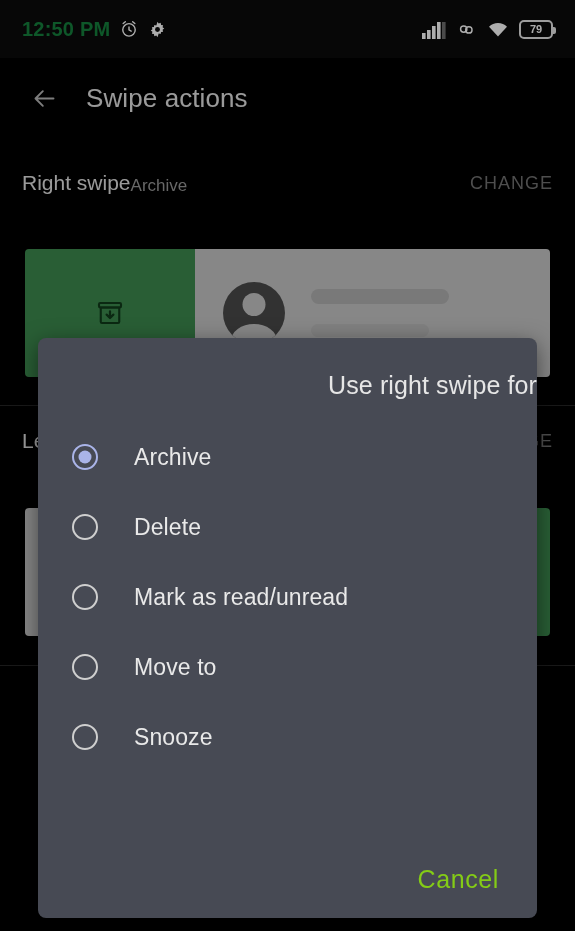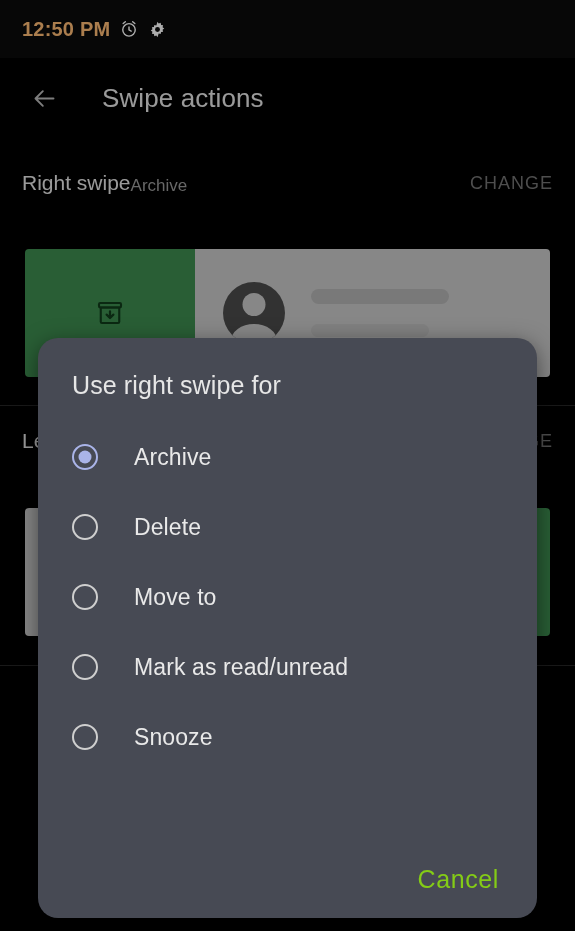--- a/index.html
+++ b/index.html
@@ -28,21 +28,21 @@
     justify-content: space-between;
     padding: 0 22px;
     box-sizing: border-box;
   }
   .status-left {
     display: flex;
     align-items: center;
     gap: 9px;
   }
   .status-clock {
-    color: #fdba74;
+    color: #15803d;
     font-size: 20px;
     font-weight: bold;
     letter-spacing: 0.2px;
   }
   .status-right {
     display: flex;
     align-items: center;
     gap: 10px;
   }
   .icon-svg { display: block; }
@@ -90,21 +90,21 @@
     width: 44px;
     height: 44px;
     display: flex;
     align-items: center;
     justify-content: center;
     cursor: pointer;
   }
   .appbar-title {
     color: #e3e3e3;
     font-size: 26px;
-    margin-left: 36px;
+    margin-left: 20px;
     letter-spacing: 0.1px;
   }
 
   
   .section {
     position: absolute;
     left: 0;
     width: 575px;
   }
   .section-header {
@@ -213,24 +213,25 @@
     inset: 0;
     background: rgba(0,0,0,0.32);
   }
   .dialog {
     position: absolute;
     left: 38px;
     top: 338px;
     width: 499px;
     height: 580px;
     background: #474a54;
-    border-radius: 20px;
+    border-radius: 8px;
     box-shadow: 0 6px 22px rgba(0,0,0,0.5);
     box-sizing: border-box;
     overflow: hidden;
+    text-align: right;
   }
   .dialog-title {
     color: #e6e6e6;
     font-size: 25px;
     padding: 33px 0 0 34px;
     letter-spacing: 0.1px;
   }
   .options { margin-top: 22px; }
   .option {
     display: flex;
@@ -292,20 +293,45 @@
         <path d="M5 5.4 7.6 3.2M19 5.4 16.4 3.2" stroke="#ffffff" stroke-width="1.7" stroke-linecap="round"></path>
       </svg>
     </span>
     <span>
       <svg class="icon-svg" width="19" height="19" viewBox="0 0 24 24">
         <path fill="#ffffff" d="M12 2.2l1.5 2.1 2.5-.7.5 2.6 2.6.5-.7 2.5 2.1 1.5-2.1 1.5.7 2.5-2.6.5-.5 2.6-2.5-.7L12 21.8l-1.5-2.1-2.5.7-.5-2.6-2.6-.5.7-2.5L3.5 13.3l2.1-1.5-.7-2.5 2.6-.5.5-2.6 2.5.7z"></path>
         <circle cx="12" cy="12" r="3.1" fill="#0b0b0b"></circle>
       </svg>
     </span>
   </div>
+  <div class="status-right">
+    <span>
+      <svg class="icon-svg" width="24" height="19" viewBox="0 0 24 19">
+        <rect x="0" y="13" width="3.6" height="6" fill="#ffffff"></rect>
+        <rect x="5" y="10" width="3.6" height="9" fill="#ffffff"></rect>
+        <rect x="10" y="6" width="3.6" height="13" fill="#ffffff"></rect>
+        <rect x="15" y="2" width="3.6" height="17" fill="#ffffff"></rect>
+        <rect x="20" y="2" width="3.6" height="17" fill="#6e6e6e"></rect>
+      </svg>
+    </span>
+    <span>
+      <svg class="icon-svg" width="21" height="19" viewBox="0 0 24 24">
+        <path d="M8.5 7.5a4 4 0 1 0 0 8 4 4 0 0 0 0-8z" fill="none" stroke="#ffffff" stroke-width="1.8"></path>
+        <path d="M15 16.5a4 4 0 1 0 0-8 4 4 0 0 0 0 8z" fill="none" stroke="#ffffff" stroke-width="1.8"></path>
+      </svg>
+    </span>
+    <span>
+      <svg class="icon-svg" width="22" height="19" viewBox="0 0 24 20">
+        <path d="M12 17.6 2.2 6.9A14 14 0 0 1 21.8 6.9z" fill="#ffffff"></path>
+      </svg>
+    </span>
+    <span class="battery">
+      <span class="battery-text">79</span>
+    </span>
+  </div>
 </div>
 
 <div class="appbar">
   <div class="back-btn">
     <span>
       <svg class="icon-svg" width="27" height="27" viewBox="0 0 24 24">
         <path d="M20 12H4M10.5 5.5 4 12l6.5 6.5" fill="none" stroke="#b9b9b9" stroke-width="1.7" stroke-linecap="round" stroke-linejoin="round"></path>
       </svg>
     </span>
   </div>
@@ -386,26 +412,26 @@
       <span class="option-label">Archive</span>
     </div>
 
     <div class="option">
       <span class="radio"></span>
       <span class="option-label">Delete</span>
     </div>
 
     <div class="option">
       <span class="radio"></span>
-      <span class="option-label">Move to</span>
+      <span class="option-label">Mark as read/unread</span>
     </div>
 
     <div class="option">
       <span class="radio"></span>
-      <span class="option-label">Mark as read/unread</span>
+      <span class="option-label">Move to</span>
     </div>
 
     <div class="option">
       <span class="radio"></span>
       <span class="option-label">Snooze</span>
     </div>
 
 
   </div>
 

